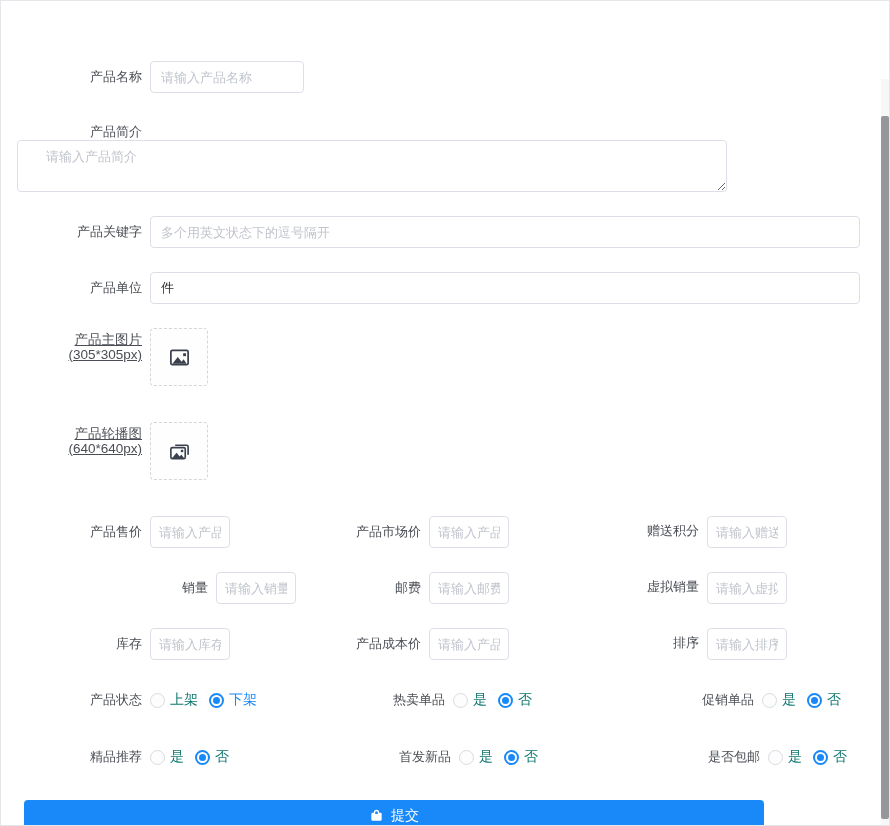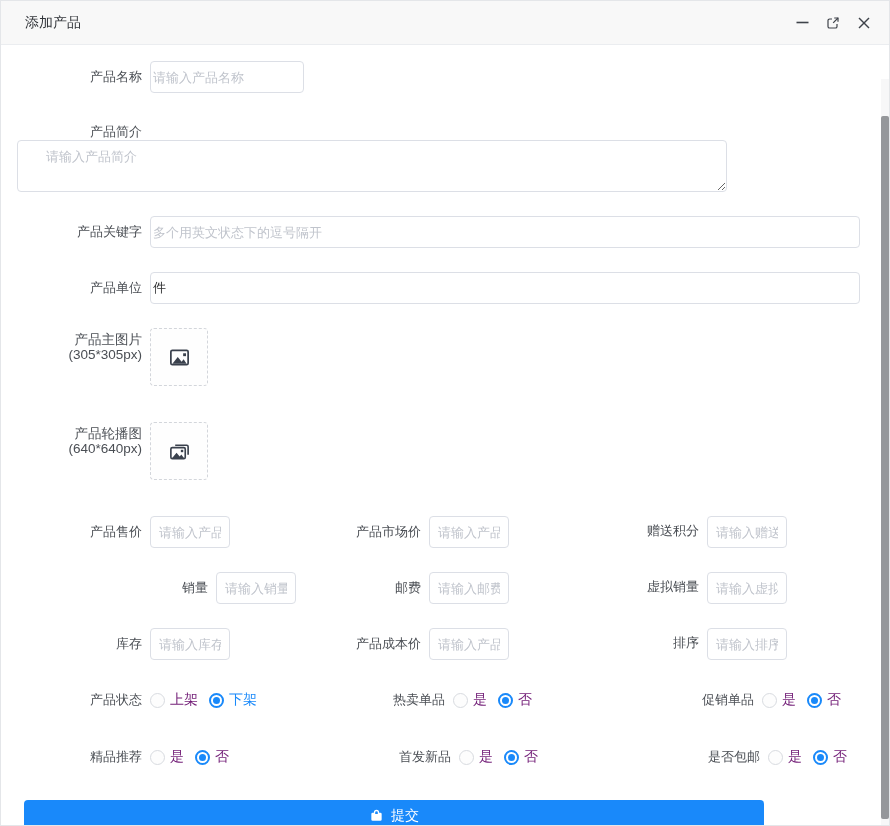--- a/index.html
+++ b/index.html
@@ -17,83 +17,60 @@
   
   .body { position:absolute; top:45px; left:0; right:0; bottom:0; background:#fff; }
   .form { padding:15px 0 0 16px; }
   .row { display:flex; align-items:center; margin-bottom:24px; }
   .row.top { align-items:flex-start;flex-direction:column; }
   .row.upload { align-items:flex-start; margin-bottom:36px; }
   .row.radios { height:32px; margin-bottom:25px; }
   .lbl { flex:none; font-size:13px; color:#4a4e54; text-align:right; margin-right:8px; line-height:16px; }
   .lw1 { width:125px; } .lw2 { width:191px; } .lw3 { width:190px;font-family:Liberation Mono, monospace; }
   .lbl.pt { padding-top:7px; }
-  .lbl.two { padding-top:4px; font-size:13.5px; line-height:15px; }
+  .lbl.two { padding-top:4px; font-size:13.5px; line-height:15px;text-decoration:underline; }
   .lbl.two span { display:block; }
 
-  .inp { height:32px; border:1px solid #dcdfe6; border-radius:4px; padding:0 2px;
+  .inp { height:32px; border:1px solid #dcdfe6; border-radius:4px; padding:0 10px;
          font-size:13px; color:#303133; background:#fff; outline:none; font-family:inherit; }
   .inp::placeholder { color:#c0c4cc; }
   .w-name { width:154px; }
   .w-full { width:710px; }
   .w-sm { width:80px; padding:0 8px; }
   textarea.inp { height:52px; padding:7px 28px; line-height:17px; }
 
   .upbox { width:58px; height:58px; border:1px dashed #d3d6db; border-radius:4px; background:#fefefe;
            display:flex; align-items:center; justify-content:center; cursor:pointer; }
 
   .cell { display:flex; align-items:center; }
 
   
   .opt { display:inline-flex; align-items:center; margin-right:11px; cursor:pointer; }
   .radio { width:15px; height:15px; border-radius:50%; border:1px solid #d8dbe0; background:#fdfdfd;
            display:inline-flex; align-items:center; justify-content:center; flex:none; }
-  .rtext { font-size:14px; color:#701a75; margin-left:5px; }
+  .rtext { font-size:14px; color:#0f766e; margin-left:5px; }
   .opt.checked .radio { border:2px solid var(--accent,#1989fa); background:#fff; }
   .opt.checked .radio i { width:7px; height:7px; border-radius:50%; background:var(--accent,#1989fa); }
   .grp.hl .opt.checked .rtext { color:var(--accent,#1989fa); }
 
   
   .submit-row { margin:27px 0 0 7px; }
   .submit-btn { width:740px; height:31px; border:none; border-radius:4px; background:var(--accent,#1989fa);
                 color:#fff; font-size:14px; font-family:inherit; display:flex; align-items:center;
                 justify-content:center; gap:7px; cursor:pointer; }
 
   
   .scroll-track { position:absolute; top:33px; right:0; bottom:0; width:8px; background:#f7f7f8; }
   .scroll-thumb { position:absolute; top:70px; right:0; width:8px; height:703px; background:#95979b; border-radius:2px; }
 </style>
 </head>
 <body>
 
 <div class="window">
 
-  <div class="titlebar">
-    <span class="title">添加产品</span>
-    <div class="controls">
-      <span class="wbtn">
-        <svg width="13" height="13" viewBox="0 0 13 13">
-            <line x1="0.5" y1="6.5" x2="12.5" y2="6.5" stroke="#3f434a" stroke-width="1.6"></line>
-          </svg>
-      </span>
-      <span class="wbtn">
-        <svg width="14" height="14" viewBox="0 0 14 14" fill="none" stroke="#3f434a" stroke-width="1.2">
-          <path d="M6 3 H3.6 C2.7 3 2 3.7 2 4.6 V10.4 C2 11.3 2.7 12 3.6 12 H9.4 C10.3 12 11 11.3 11 10.4 V8"></path>
-          <path d="M8.2 2 H12 V5.8"></path>
-          <line x1="12" y1="2" x2="7.2" y2="6.8"></line>
-        </svg>
-      </span>
-      <span class="wbtn">
-        <svg width="12" height="12" viewBox="0 0 12 12" stroke="#3f434a" stroke-width="1.4">
-            <line x1="1" y1="1" x2="11" y2="11"></line>
-            <line x1="11" y1="1" x2="1" y2="11"></line>
-          </svg>
-      </span>
-    </div>
-  </div>
 
   <div class="body">
     <div class="form">
 
       <div class="row">
         <label class="lbl lw1">产品名称</label>
         <input class="inp w-name" placeholder="请输入产品名称" style="">
       </div>
 
       <div class="row top">

